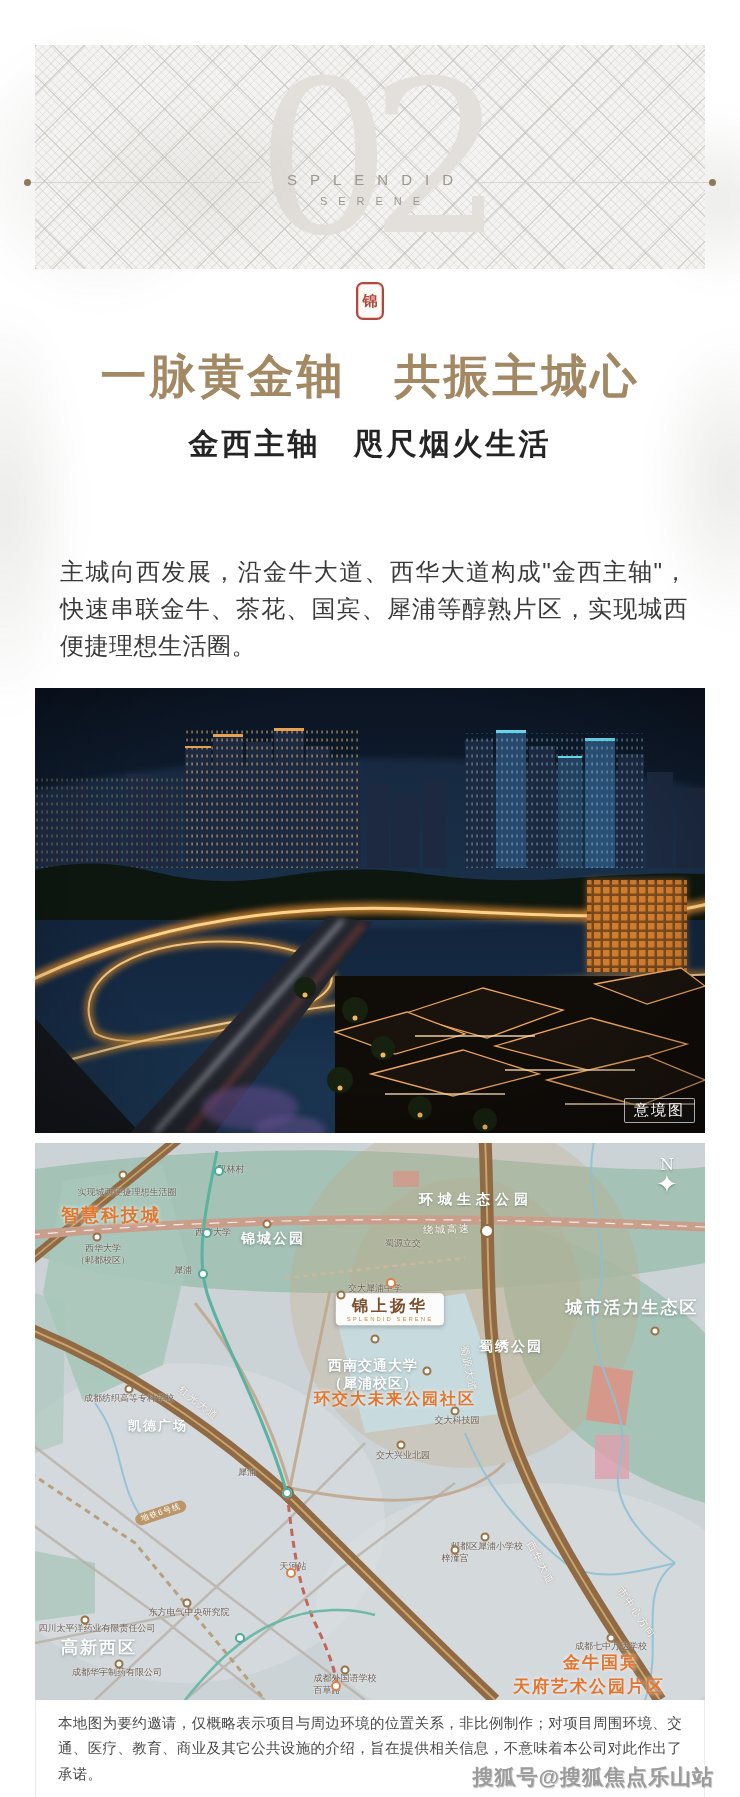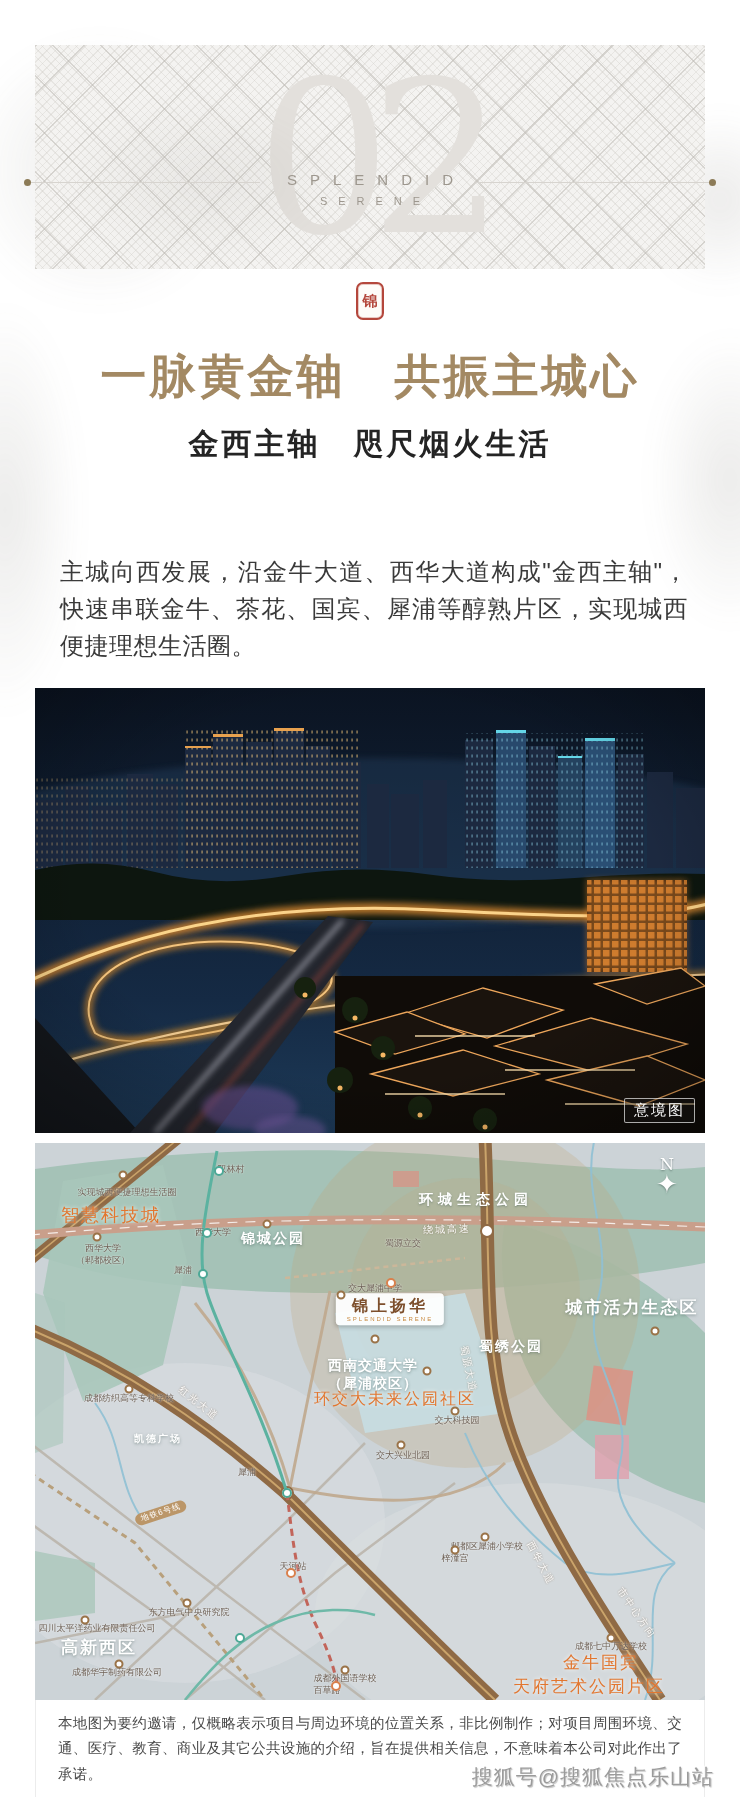--- a/index.html
+++ b/index.html
@@ -43,21 +43,21 @@
            padding:2px 9px;border:1px solid rgba(255,255,255,.65);border-radius:2px;
            background:rgba(30,30,30,.25);}
   
   .map{position:absolute;left:35px;top:1143px;width:670px;height:557px;overflow:hidden;background:#ccd3d7;}
   .map svg{position:absolute;left:0;top:0;}
   #map-layer{position:absolute;left:0;top:0;width:100%;height:100%;}
   .ml{position:absolute;white-space:nowrap;line-height:1.3;text-align:center;}
   .sd{font-size:9px;color:#6e6156;text-shadow:0 0 2px rgba(255,255,255,.95);}
   .zw{color:#fff;font-weight:bold;font-size:16px;letter-spacing:2px;text-shadow:0 1px 3px rgba(70,95,90,.55);}
   .zw2{color:#fff;font-weight:bold;font-size:14px;letter-spacing:1px;text-shadow:0 1px 3px rgba(70,95,90,.55);}
-  .zo{color:#e2762f;font-weight:normal;font-size:16px;letter-spacing:2px;text-shadow:0 0 4px rgba(255,255,255,.95);text-align:center;}
+  .zo{color:#e2762f;font-weight:bold;font-size:16px;letter-spacing:2px;text-shadow:0 0 4px rgba(255,255,255,.95);text-align:center;}
   .pk{color:#fff;font-size:14px;letter-spacing:5px;text-shadow:0 1px 2px rgba(70,95,90,.5);font-weight:bold;}
   .rd{color:#fff;font-size:10px;letter-spacing:2px;opacity:.95;text-shadow:0 0 2px rgba(90,60,30,.6);}
   .cap{font-size:8px;color:#fff;background:#bb9668;padding:1px 6px;border-radius:7px;letter-spacing:1px;}
   .poi{position:absolute;transform:translate(-50%,-50%);border-radius:50%;background:#fff;box-sizing:border-box;}
   .pb{width:9px;height:9px;border:2.5px solid #9a7348;}
   .pt{width:10px;height:10px;border:2.5px solid #4da896;}
   .po{width:10px;height:10px;border:2.5px solid #d9804d;}
   .badge{position:absolute;left:355px;top:166px;transform:translate(-50%,-50%);
          background:rgba(255,255,255,.93);border-radius:4px;padding:4px 11px 3px;text-align:center;
          box-shadow:0 1px 4px rgba(60,50,40,.3);}
@@ -65,21 +65,21 @@
   .badge-s{font-size:6px;color:#c9893f;letter-spacing:2px;margin-top:1px;}
   .compass{position:absolute;left:632px;top:14px;transform:translateX(-50%);text-align:center;color:#fff;
            text-shadow:0 1px 2px rgba(60,80,75,.6);}
   .compass .n{font-family:"DejaVu Serif",serif;font-size:16px;line-height:1;}
   .compass .star{font-size:26px;line-height:.9;}
   
   .disclaimer{position:absolute;left:35px;top:1700px;width:670px;box-sizing:border-box;
               border:1px solid #ececec;border-top:none;background:#fff;
               padding:11px 22px 15px;font-size:14.5px;line-height:1.75;color:#4a4a4a;
               letter-spacing:.3px;text-align:justify;}
-  .watermark{position:absolute;right:26px;top:1763px;font-size:21px;font-weight:400;color:#9b9b9b;
+  .watermark{position:absolute;right:26px;top:1763px;font-size:21px;font-weight:700;color:#9b9b9b;
              text-shadow:-1px -1px 0 rgba(255,255,255,.85),1px 1px 1px rgba(110,110,110,.45);
              letter-spacing:1px;}
 </style>
 </head>
 <body>
 
 <div class="page">
 
   <div class="leaf" style="left:-40px;top:30px;width:280px;height:280px;"></div>
   <div class="leaf" style="left:-70px;top:300px;width:150px;height:420px;"></div>
@@ -295,21 +295,21 @@
         <div class="ml pk" style="left: 441px; top: 56px; transform: translate(-50%, -50%);">环城生态公园</div>
         <div class="ml rd" style="left: 412px; top: 86px; transform: translate(-50%, -50%) rotate(-2deg);">绕城高速</div>
         <div class="ml sd" style="left: 368px; top: 101px; transform: translate(-50%, -50%);">蜀源立交</div>
         <div class="ml zw" style="left: 597px; top: 165px; font-size: 17px; transform: translate(-50%, -50%);">城市活力生态区</div>
         <div class="ml zw" style="left: 476px; top: 203px; font-size: 14px; transform: translate(-50%, -50%);">蜀绣公园</div>
         <div class="ml sd" style="left: 340px; top: 146px; transform: translate(-50%, -50%);">交大犀浦中学</div>
         <div class="ml zw2" style="left: 338px; top: 231px; transform: translate(-50%, -50%);">西南交通大学<br>（犀浦校区）</div>
         <div class="ml zo" style="left: 360px; top: 256px; font-size: 16px; transform: translate(-50%, -50%);">环交大未来公园社区</div>
         <div class="ml rd" style="left: 434px; top: 226px; transform: translate(-50%, -50%) rotate(78deg);">蜀源大道</div>
         <div class="ml rd" style="left: 164px; top: 260px; transform: translate(-50%, -50%) rotate(38deg);">红光大道</div>
-        <div class="ml zw" style="left: 123px; top: 283px; font-size: 10px; transform: translate(-50%, -50%); margin-top: 12px;">凯德广场</div>
+        <div class="ml zw" style="left: 123px; top: 283px; font-size: 13px; transform: translate(-50%, -50%);">凯德广场</div>
         <div class="ml sd" style="left: 94px; top: 256px; transform: translate(-50%, -50%);">成都纺织高等专科学校</div>
         <div class="ml sd" style="left: 212px; top: 330px; transform: translate(-50%, -50%);">犀浦</div>
         <div class="ml cap" style="left: 126px; top: 370px; transform: translate(-50%, -50%) rotate(-18deg);">地铁6号线</div>
         <div class="ml zw" style="left: 64px; top: 505px; font-size: 17px; transform: translate(-50%, -50%);">高新西区</div>
         <div class="ml sd" style="left: 62px; top: 486px; transform: translate(-50%, -50%);">四川太平洋药业有限责任公司</div>
         <div class="ml sd" style="left: 82px; top: 530px; transform: translate(-50%, -50%);">成都华宇制药有限公司</div>
         <div class="ml sd" style="left: 154px; top: 470px; transform: translate(-50%, -50%);">东方电气中央研究院</div>
         <div class="ml sd" style="left: 258px; top: 424px; transform: translate(-50%, -50%);">天河站</div>
         <div class="ml sd" style="left: 292px; top: 548px; transform: translate(-50%, -50%);">百草路</div>
         <div class="ml sd" style="left: 310px; top: 536px; transform: translate(-50%, -50%);">成都外国语学校</div>

